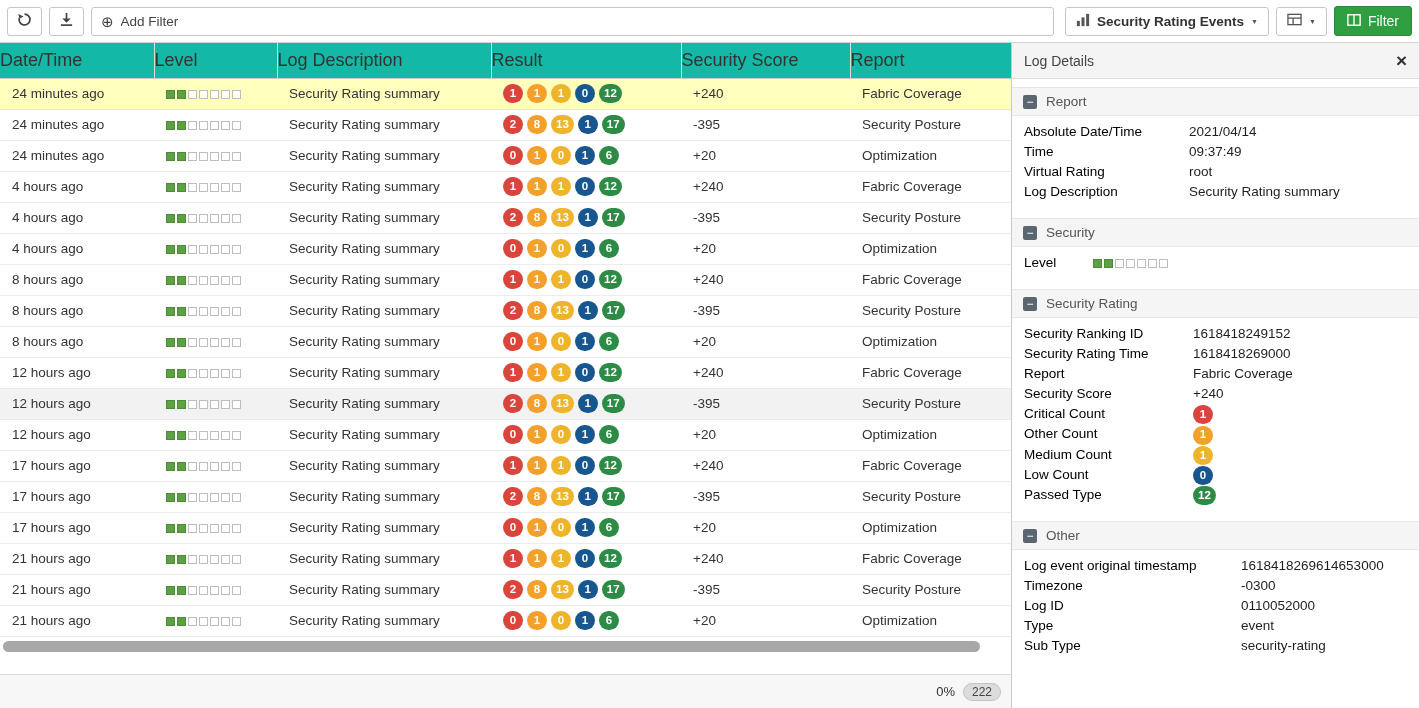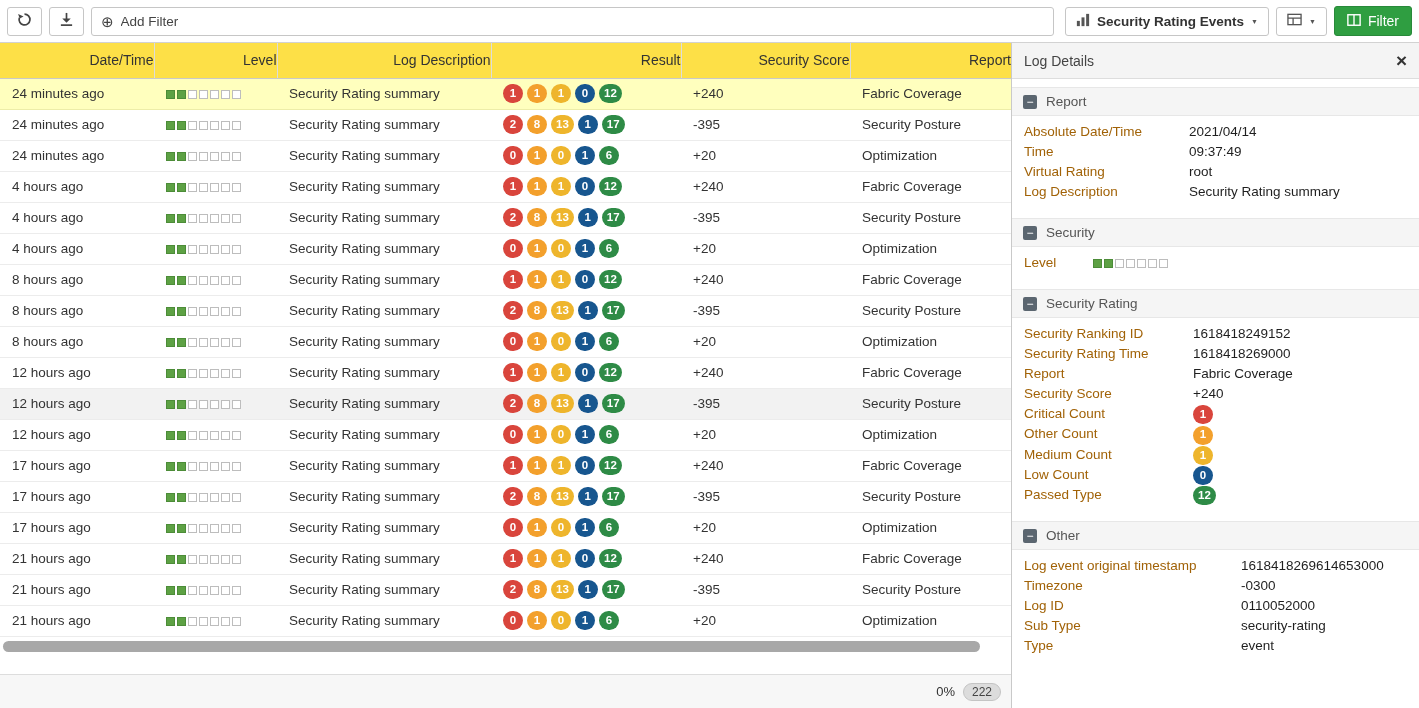--- a/index.html
+++ b/index.html
@@ -43,22 +43,22 @@
     font-size:14px; flex:0 0 auto;
   }
 
   
   .left-area {
     position:absolute; top:43px; left:0; width:1012px; bottom:0;
     border-right:1px solid #c9c9c9; background:#fff; display:flex; flex-direction:column;
   }
   table.log-table { width:1011px; border-collapse:collapse; table-layout:fixed; }
   .log-table th {
-    height:35px; background:#fde047; border-bottom:1px solid #c9c9c9; border-right:1px solid #dcdcdc;
-    font-weight:normal; font-size:14px; color:#333; text-align:right; overflow:hidden; white-space:nowrap;
+    height:35px; background:#14b8a6; border-bottom:1px solid #c9c9c9; border-right:1px solid #dcdcdc;
+    font-weight:normal; font-size:18px; color:#333; text-align:left; overflow:hidden; white-space:nowrap;
   }
   .log-table th:last-child { border-right:none; }
   .log-table td {
     height:31px; border-bottom:1px solid #ececec; padding:0 12px;
     overflow:hidden; white-space:nowrap; vertical-align:middle;
   }
   tr.selected td { background:var(--selected-row,#ffffbe); border-bottom-color:#ededa8; }
   tr.highlighted td { background:var(--highlight-row,#f2f2f2); }
 
   .level-bar { display:inline-flex; gap:2px; vertical-align:middle; }
@@ -99,21 +99,21 @@
   .section-header {
     height:29px; background:#f5f5f5; border-top:1px solid #e7e7e7; border-bottom:1px solid #e7e7e7;
     display:flex; align-items:center; gap:9px; padding:0 11px; color:#555; font-size:13.5px; cursor:pointer;
   }
   .collapse-box {
     width:14px; height:14px; background:#5b6670; color:#fff; border-radius:2px;
     display:flex; align-items:center; justify-content:center; font-size:12px; line-height:1; flex:0 0 auto;
   }
   .section-fields { padding:6px 12px 8px 12px; }
   .field { display:flex; align-items:flex-start; line-height:20px; min-height:20px; }
-  .field .flabel { color:#a16207; flex:0 0 auto; padding-right:6px; }
+  .field .flabel { color:#000000; flex:0 0 auto; padding-right:6px; }
   .field .fvalue { color:#1f1f1f; flex:1;margin-left:21px; }
   .sec-general .flabel { width:144px; }
   .sec-security .flabel { width:48px; }
   .sec-security-rating .flabel { width:148px; }
   .sec-other .flabel { width:196px; }
   .field .fvalue .badge { margin-right:0; }
 </style>
 </head>
 <body>
 
@@ -598,25 +598,25 @@
   </div>
             <div class="field">
     <span class="flabel">Timezone</span>
     <span class="fvalue">-0300</span>
   </div>
             <div class="field">
     <span class="flabel">Log ID</span>
     <span class="fvalue">0110052000</span>
   </div>
             <div class="field">
+    <span class="flabel">Type</span>
+    <span class="fvalue">event</span>
+  </div>
+            <div class="field">
     <span class="flabel">Sub Type</span>
     <span class="fvalue">security-rating</span>
   </div>
-            <div class="field">
-    <span class="flabel">Type</span>
-    <span class="fvalue">event</span>
-  </div>
           </div>
   </div>
       </div>
   </div>
 
 </div>
 
 </body></html>

